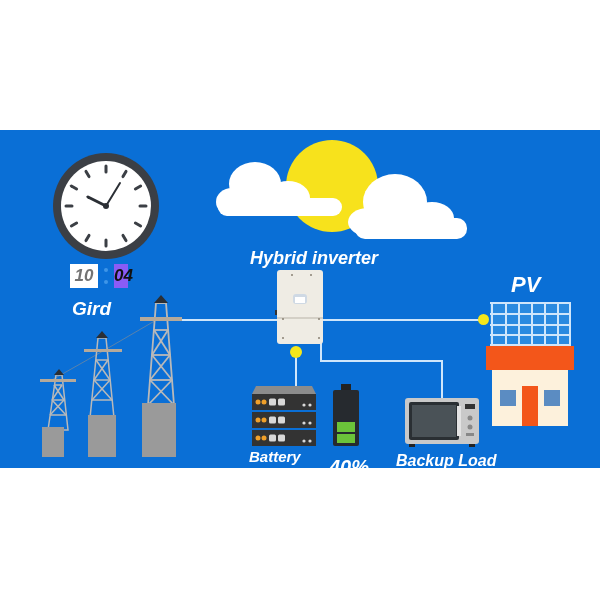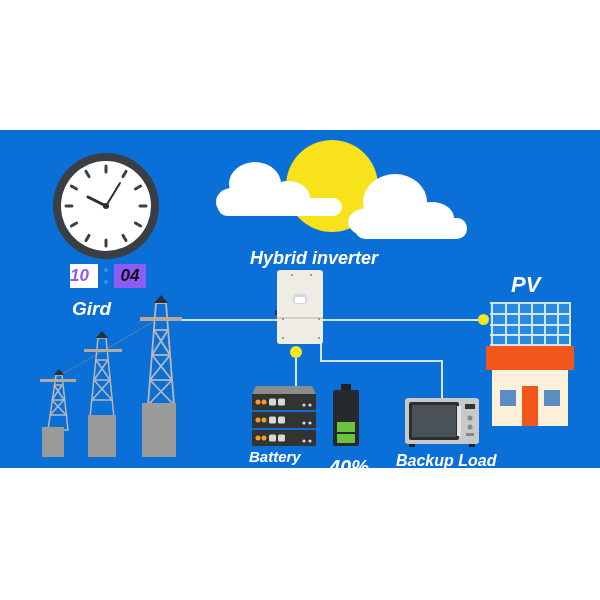--- a/index.html
+++ b/index.html
@@ -48,25 +48,25 @@
       <line x1="34" y1="19.4" x2="37" y2="24.6"></line>
     </g>
     <g stroke="#2b2f35" stroke-linecap="round">
       <line x1="54" y1="54" x2="36" y2="45" stroke-width="3"></line>
       <line x1="54" y1="54" x2="68" y2="31" stroke-width="2"></line>
     </g>
     <circle cx="54" cy="54" r="3" fill="#2b2f35"></circle>
   </svg>
 
   <div class="abs" style="left:70px;top:134px;width:28px;height:24px;background:#fff;">
-    <span style="display:block;font:bold italic 17px/24px 'Liberation Sans',sans-serif;color:#8b5cf6;">10</span>
+    <span style="display:block;text-align:center;font:bold italic 17px/24px 'Liberation Sans',sans-serif;color:#737373;">10</span>
   </div>
   <div class="abs" style="left:104px;top:138px;width:4px;height:4px;border-radius:50%;background:#3e95e8;"></div>
   <div class="abs" style="left:104px;top:150px;width:4px;height:4px;border-radius:50%;background:#3e95e8;"></div>
-  <div class="abs" style="left:114px;top:134px;width:32px;height:24px;background:#8b5cf6;">
+  <div class="abs" style="left:114px;top:134px;width:14px;height:24px;background:#8b5cf6;">
     <span style="display:block;text-align:center;font:bold italic 17px/24px 'Liberation Sans',sans-serif;color:#111;">04</span>
   </div>
 
   <div class="lbl" style="left:72px;top:168px;font-size:19px;">Gird</div>
 
   <div class="wire" style="left:176px;top:189px;width:310px;height:2px;"></div>
   <div class="wire" style="left:295px;top:222px;width:2px;height:36px;"></div>
   <div class="wire" style="left:320px;top:212px;width:2px;height:19px;"></div>
   <div class="wire" style="left:320px;top:230px;width:123px;height:2px;"></div>
   <div class="wire" style="left:441px;top:230px;width:2px;height:38px;"></div>

